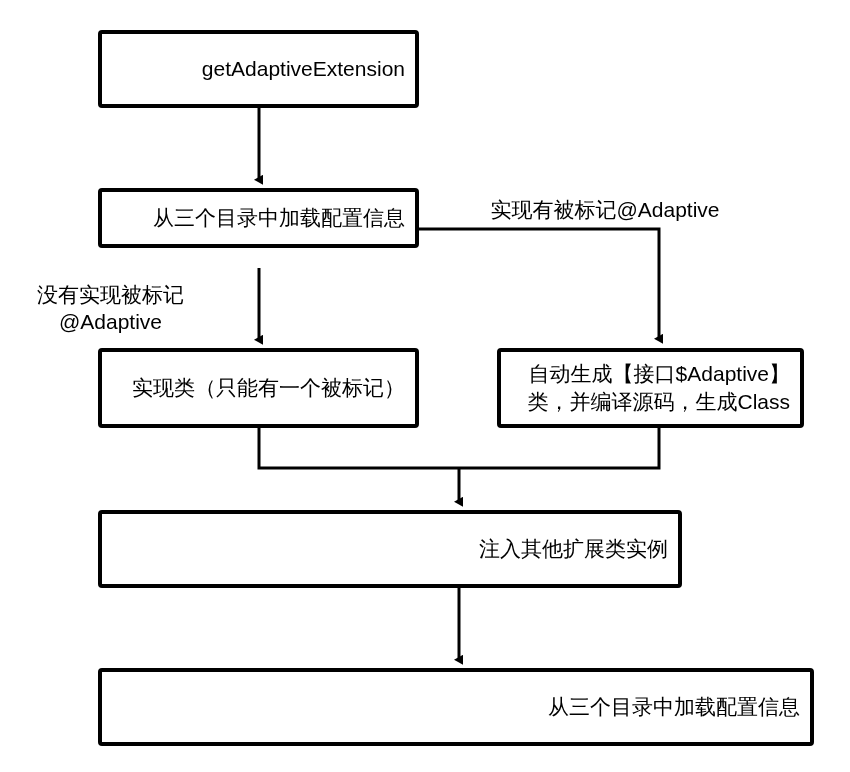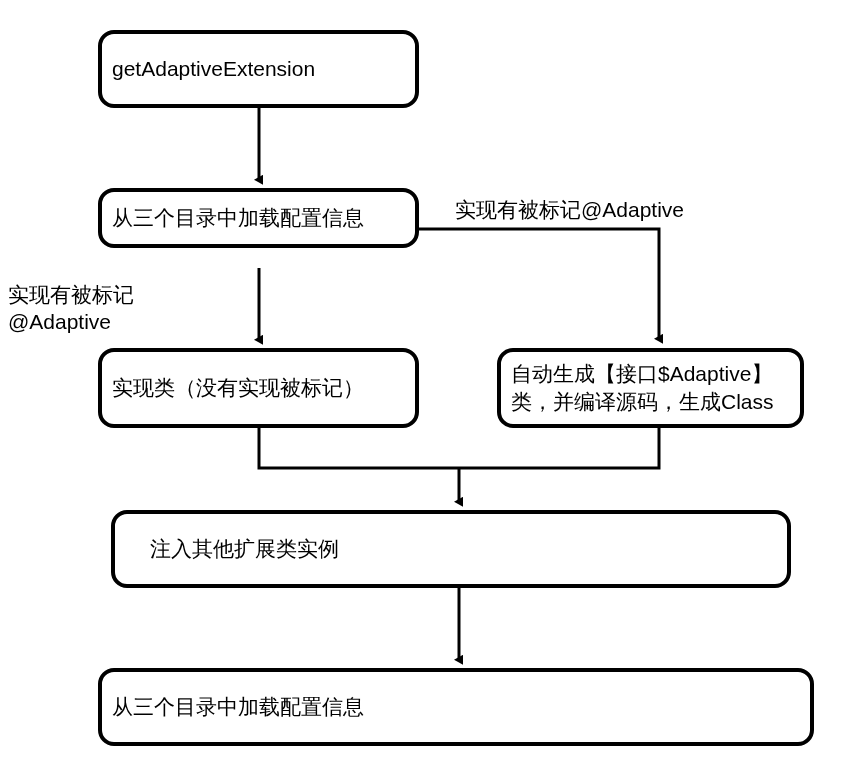--- a/index.html
+++ b/index.html
@@ -21,40 +21,41 @@
     position: absolute;
     left: 0;
     top: 0;
     width: 850px;
     height: 772px;
   }
   .node {
     position: absolute;
     box-sizing: border-box;
     border: 4px solid #000000;
-    border-radius: 16px;
+    border-radius: 4px;
     background: #ffffff;
     display: flex;
     align-items: center;
     justify-content: center;
-    text-align: left;
+    text-align: right;
     color: #000000;
     font-size: 21px;
     line-height: 1.32;
     padding: 2px 10px;
   }
   .node-text {
     display: block;
     width: 100%;
   }
   .edge-label {
     position: absolute;
     color: #000000;
     font-size: 21px;
     line-height: 1.3;
+    text-align: center;
     white-space: pre-line;
     background: transparent;
   }
 </style>
 </head>
 <body>
 
 <div id="canvas">
 
   <svg class="flow-svg" viewBox="0 0 850 772">
@@ -78,33 +79,33 @@
 
   <div class="node" style="left:98px; top:30px; width:321px; height:78px;">
     <span class="node-text">getAdaptiveExtension</span>
   </div>
 
   <div class="node" style="left:98px; top:188px; width:321px; height:60px;">
     <span class="node-text">从三个目录中加载配置信息</span>
   </div>
 
   <div class="node" style="left:98px; top:348px; width:321px; height:80px;">
-    <span class="node-text">实现类（没有实现被标记）</span>
+    <span class="node-text">实现类（只能有一个被标记）</span>
   </div>
 
   <div class="node" style="left:497px; top:348px; width:307px; height:80px;">
     <span class="node-text">自动生成【接口$Adaptive】类，并编译源码，生成Class</span>
   </div>
 
-  <div class="node" style="left:111px; top:510px; width:680px; height:78px;padding-left:35px;">
+  <div class="node" style="left:98px; top:510px; width:584px; height:78px;padding-left:35px;">
     <span class="node-text">注入其他扩展类实例</span>
   </div>
 
   <div class="node" style="left:98px; top:668px; width:716px; height:78px;">
     <span class="node-text">从三个目录中加载配置信息</span>
   </div>
 
-  <div class="edge-label" style="left:8px; top:281px; width:205px;">实现有被标记
+  <div class="edge-label" style="left:8px; top:281px; width:205px;">没有实现被标记
 @Adaptive</div>
 
   <div class="edge-label" style="left:455px; top:196px; width:300px;">实现有被标记@Adaptive</div>
 
 </div>
 
 </body></html>

